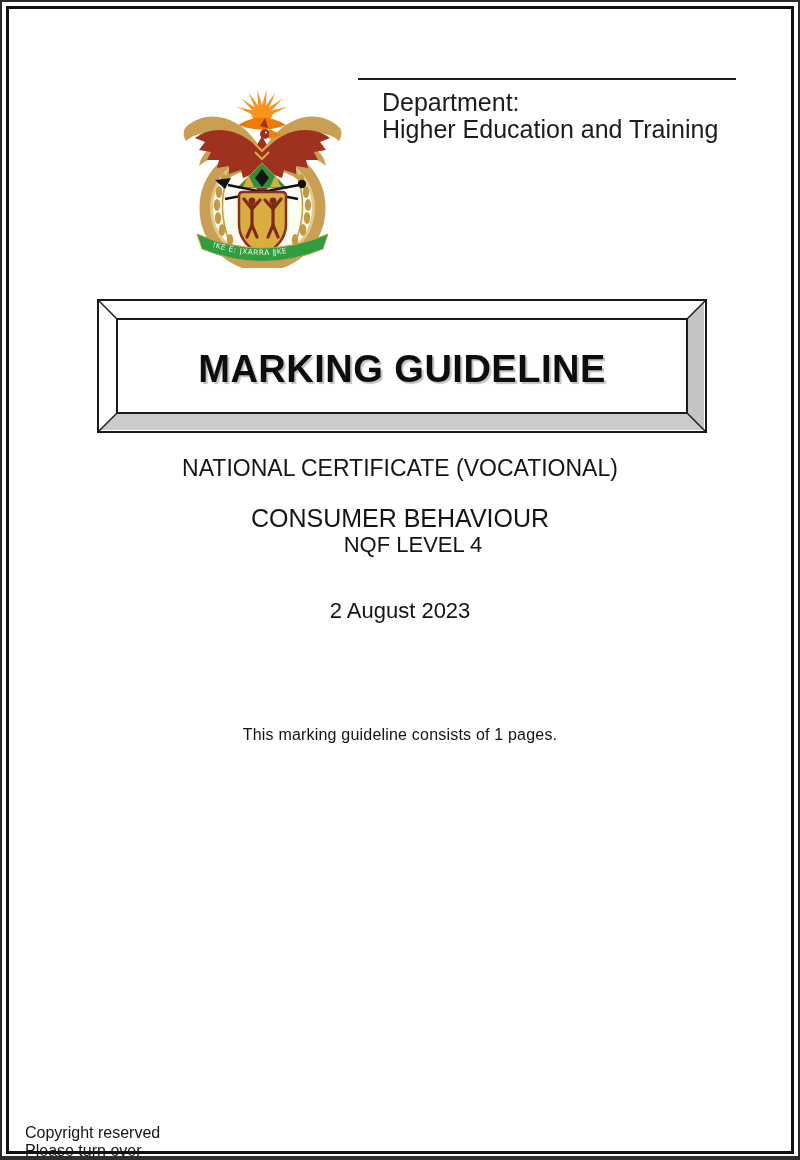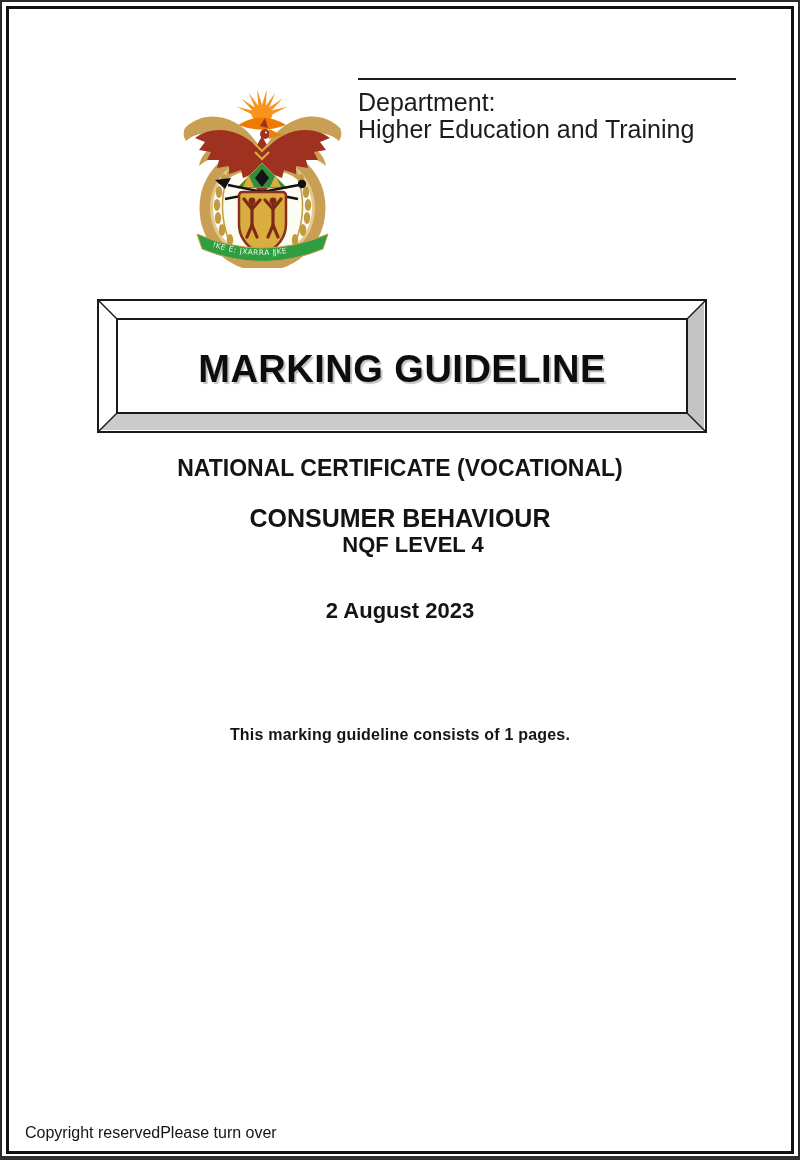--- a/index.html
+++ b/index.html
@@ -58,20 +58,21 @@
   .logo-rule {
     margin-top: 4px;
     width: 378px;
     border-top: 2.5px solid #1c1c1c;
   }
   .dept-block {
     margin-top: 9px;
     font-size: 25px;
     line-height: 26.5px;
     color: #1c1c1c;
+    margin-left: 24px;
   }
   .dept-country {
     font-weight: bold;
     letter-spacing: 0.2px;
   }
 
   
   .title-box {
     position: absolute;
     left: 97px;
@@ -93,40 +94,41 @@
     text-shadow: 2px 2px 1px #c2c2c2;
     white-space: nowrap;
   }
 
   
   .center-line {
     position: absolute;
     left: 0;
     width: 800px;
     text-align: center;
-    font-weight: bold;
+    font-weight: normal;
     color: #141414;
     white-space: nowrap;
   }
   .cert   { top: 455px; font-size: 23px; }
   .subject{ top: 504px; font-size: 25px; }
   .level  { top: 532px; font-size: 22px; padding-left: 13px; }
   .date   { top: 598px; font-size: 22px; }
   .note   { top: 726px; font-size: 16px; letter-spacing: 0.2px; }
 
   
   .footer {
     position: absolute;
     left: 25px;
     right: 60px;
     top: 1124px;
     display: flex;
-    justify-content: flex-start;
+    justify-content: space-between;
     font-size: 16px;
     color: #141414;
+    flex-direction: column;
   }
 </style>
 </head>
 <body>
 
 <div class="outer-border"></div>
 <div class="inner-border"></div>
 
 <svg class="coat" viewBox="0 0 175 190" aria-hidden="true">
 

